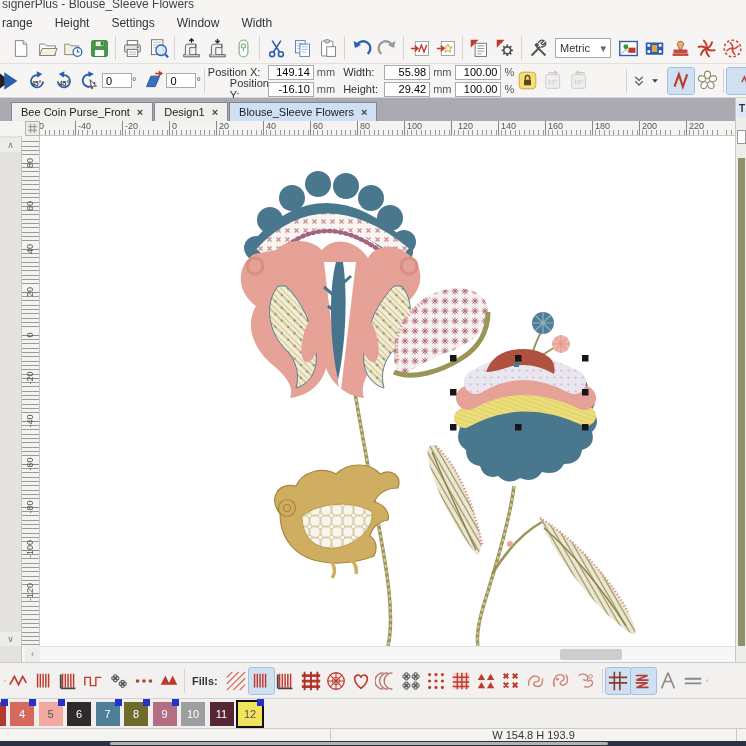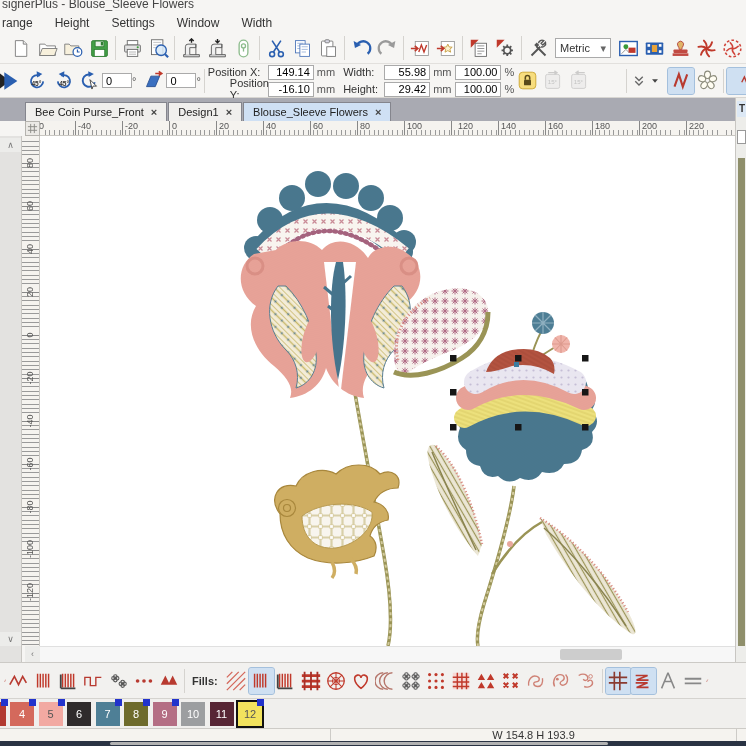--- a/index.html
+++ b/index.html
@@ -25,21 +25,21 @@
   .fld-row { display:flex; align-items:center; gap:3px; height:15px; }
   .fld-lab { font-size:11px; color:#333; }
   .fld-in { width:46px; height:15px; border:1px solid #aaa; background:#fff; font-size:11px;
     text-align:right; padding:0 3px; font-family:inherit; }
   .fld-in.small { width:30px; text-align:left; }
   .unit { color:#555; font-size:11px; }
   #unit-select { width:56px; height:20px; border:1px solid #aaa; background:#fff; display:flex;
     align-items:center; justify-content:space-between; padding:0 4px; margin:0 4px; font-size:11px; }
   
   #tabstrip { left:0; top:98px; width:746px; height:23px; background:#a9aab2; display:flex;
-    align-items:flex-end; padding-left:25px; }
+    align-items:flex-end; padding-left:11px; }
   .tab { height:19px; display:flex; align-items:center; gap:7px; padding:0 9px; font-size:11px;
     background:#f0efed; border:1px solid #84858d; border-bottom:none; margin-right:1px; color:#222; }
   .tab.active { background:#cfe0f4; }
   .tab .x { font-size:11px; font-weight:bold; color:#444; }
   
   #hruler { left:40px; top:121px; width:695px; height:15px; background:#f5f3ef; overflow:hidden;
     border-bottom:1px solid #c9c7c2;
     background-image:
       repeating-linear-gradient(90deg, transparent 0 46px, #888 46px 47px),
       repeating-linear-gradient(90deg, transparent 0 3.7px, #9a9a9a 3.7px 4.7px);

